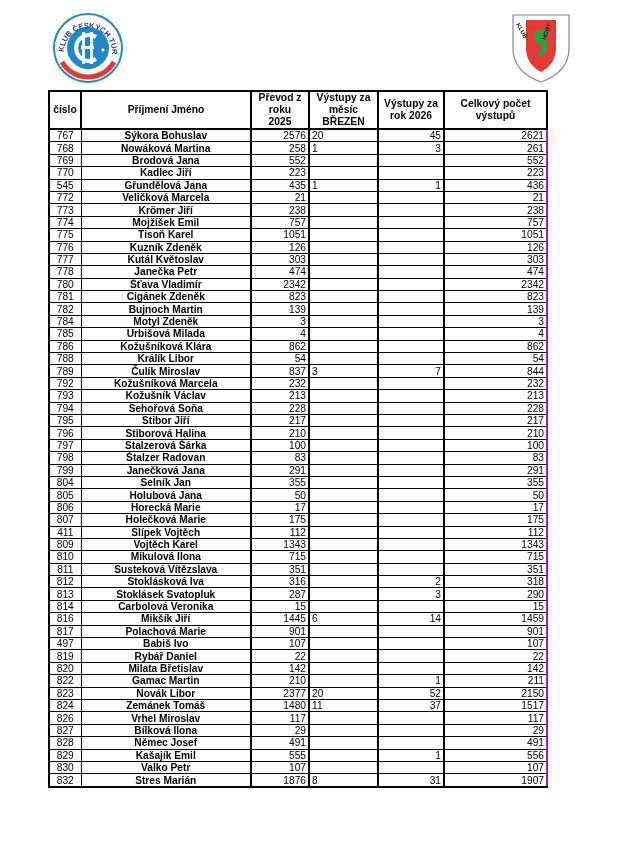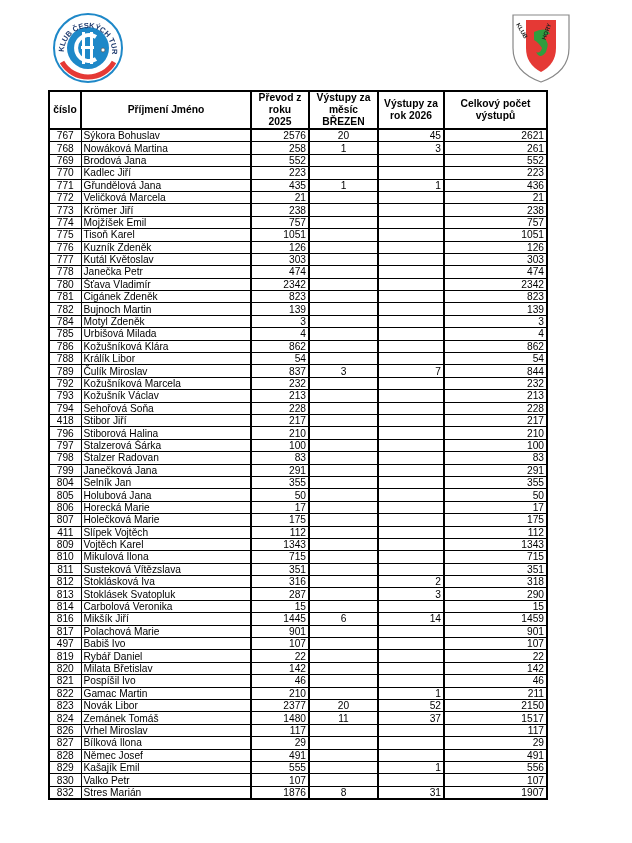--- a/index.html
+++ b/index.html
@@ -9,25 +9,25 @@
   .logo-right { position:absolute; left:510px; top:12px; width:62px; height:72px; }
   table { position:absolute; left:48px; top:90px; border-collapse:collapse;
           table-layout:fixed; width:498px; font-size:10.2px; }
   col.c1 { width:32px; } col.c2 { width:170px; } col.c3 { width:58px; }
   col.c4 { width:69px; } col.c5 { width:66px; } col.c6 { width:103px; }
   th { border:2px solid #000; font-weight:bold; font-size:10.3px; line-height:12px;
        height:34px; padding:0 1px; text-align:center; vertical-align:middle; }
   td { border:1px solid #000; height:11.4px; line-height:11px; padding:0 2px;
        white-space:nowrap; overflow:hidden; }
   td.num { text-align:center; }
-  td.name { text-align:left; }
+  td.name { text-align:center;font-weight:bold; }
   td.r { text-align:right; }
-  td.c { text-align:center; }
+  td.c { }
   tr td:first-child { border-left:2px solid #000; }
-  tr td:last-child { border-right:2px solid #000000; }
+  tr td:last-child { border-right:2px solid #a21caf; }
   tr td:nth-child(2) { border-right:2px solid #000; }
   tr td:nth-child(3), tr td:nth-child(4), tr td:nth-child(5) { border-right:2px solid #000; }
   tbody tr:last-child td { border-bottom:2px solid #000; }
 </style>
 </head>
 <body>
 
 <div class="logo-left">
   <svg width="72" height="72" viewBox="0 0 72 72">
     <circle cx="36" cy="36" r="34" fill="#fff" stroke="#1e88c8" stroke-width="2"></circle>
@@ -101,21 +101,21 @@
       </tr>
       <tr>
         <td class="num">770</td>
         <td class="name">Kadlec Jiří</td>
         <td class="r">223</td>
         <td class="c"></td>
         <td class="r"></td>
         <td class="r">223</td>
       </tr>
       <tr>
-        <td class="num">771</td>
+        <td class="num">545</td>
         <td class="name">Gřundělová Jana</td>
         <td class="r">435</td>
         <td class="c">1</td>
         <td class="r">1</td>
         <td class="r">436</td>
       </tr>
       <tr>
         <td class="num">772</td>
         <td class="name">Veličková Marcela</td>
         <td class="r">21</td>
@@ -253,21 +253,21 @@
       </tr>
       <tr>
         <td class="num">794</td>
         <td class="name">Sehořová Soňa</td>
         <td class="r">228</td>
         <td class="c"></td>
         <td class="r"></td>
         <td class="r">228</td>
       </tr>
       <tr>
-        <td class="num">418</td>
+        <td class="num">795</td>
         <td class="name">Stibor Jiří</td>
         <td class="r">217</td>
         <td class="c"></td>
         <td class="r"></td>
         <td class="r">217</td>
       </tr>
       <tr>
         <td class="num">796</td>
         <td class="name">Stiborová Halina</td>
         <td class="r">210</td>
@@ -421,28 +421,20 @@
       </tr>
       <tr>
         <td class="num">820</td>
         <td class="name">Milata Břetislav</td>
         <td class="r">142</td>
         <td class="c"></td>
         <td class="r"></td>
         <td class="r">142</td>
       </tr>
       <tr>
-        <td class="num">821</td>
-        <td class="name">Pospíšil Ivo</td>
-        <td class="r">46</td>
-        <td class="c"></td>
-        <td class="r"></td>
-        <td class="r">46</td>
-      </tr>
-      <tr>
         <td class="num">822</td>
         <td class="name">Gamac Martin</td>
         <td class="r">210</td>
         <td class="c"></td>
         <td class="r">1</td>
         <td class="r">211</td>
       </tr>
       <tr>
         <td class="num">823</td>
         <td class="name">Novák Libor</td>

